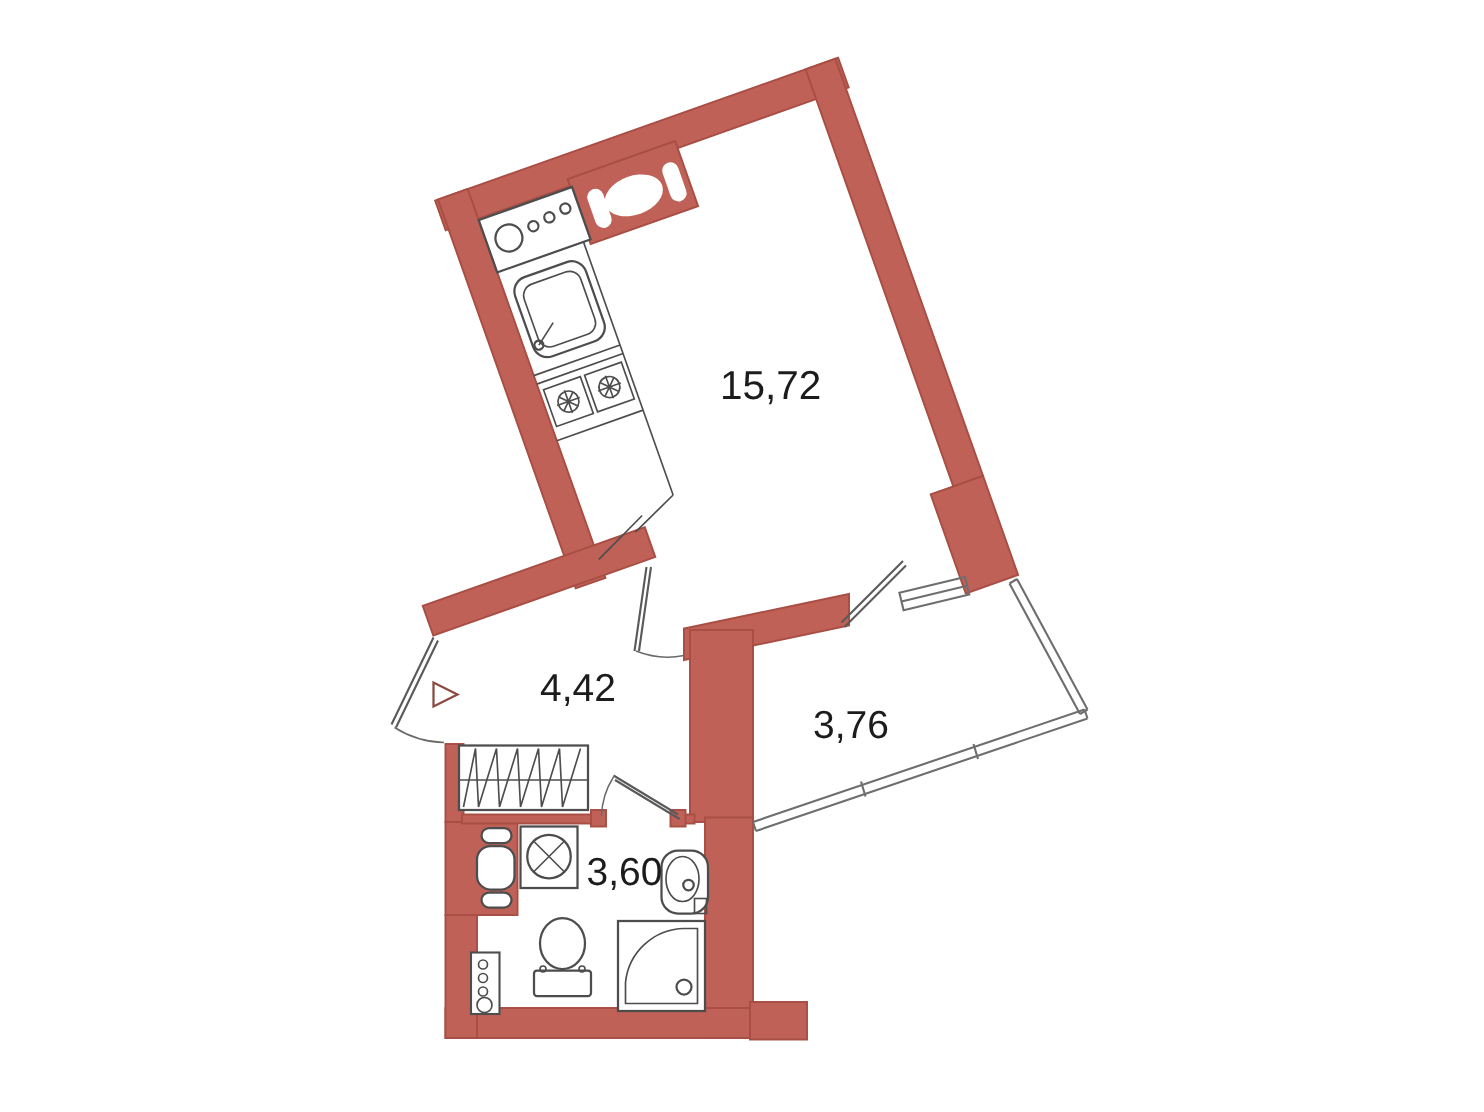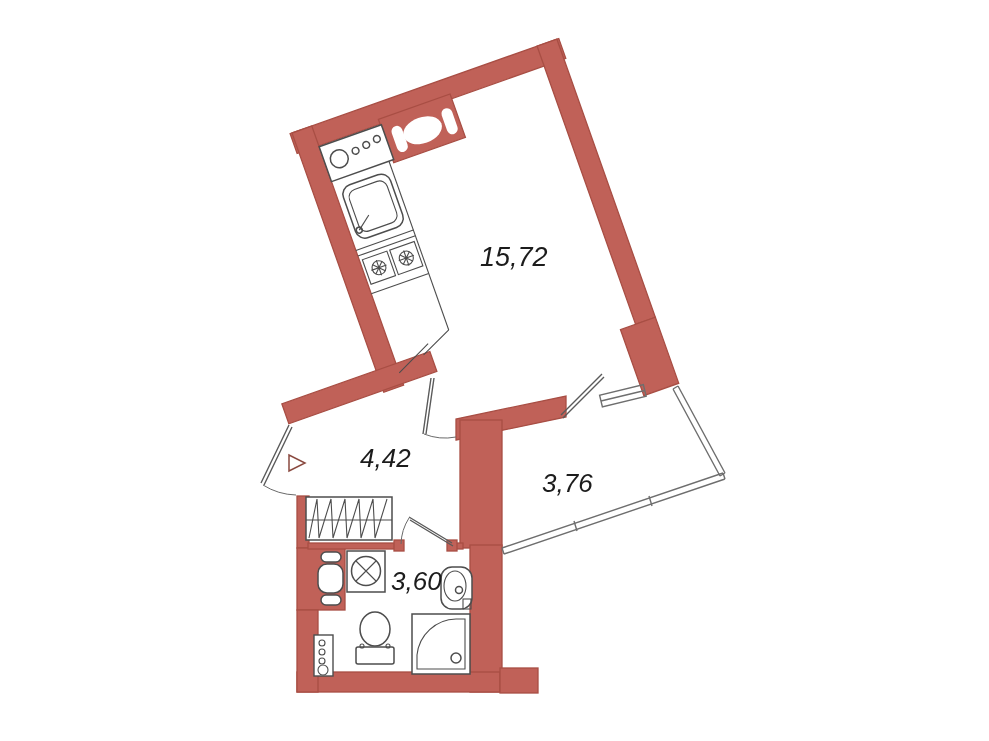--- a/index.html
+++ b/index.html
@@ -1,17 +1,17 @@
 <!DOCTYPE html>
 <html style="--wall-fill: #c06158; --wall-stroke: #a84e44; --line: #4d4d4d; --glass: #6e6e6e; --label: #1c1c1c; --bg: #ffffff;"><head>
 <meta charset="utf-8">
 <style>
   html,body{margin:0;padding:0;background:#ffffff;}
   .stage{position:relative;width:972px;height:741px;background:var(--bg,#fff);overflow:hidden;
-         font-family:"Liberation Sans",sans-serif;font-style:italic;}
+         font-family:"Liberation Sans",sans-serif;}
   svg{display:block}
   .wall{fill:var(--wall-fill,#c06158);stroke:var(--wall-stroke,#a84e44);stroke-width:1.3;}
   .cut{fill:#ffffff;stroke:none;}
   .cutl{fill:#ffffff;stroke:var(--line,#4d4d4d);stroke-width:1.4;}
   .fix{fill:#ffffff;stroke:var(--line,#4d4d4d);stroke-width:1.5;}
   .fixline{fill:none;stroke:var(--line,#4d4d4d);stroke-width:1.5;}
   .thin{fill:none;stroke:var(--line,#4d4d4d);stroke-width:1.1;}
   .door{fill:none;stroke:#5a5a5a;stroke-width:1.4;}
   .arc{fill:none;stroke:#6a6a6a;stroke-width:1;}
   .glass{fill:none;stroke:var(--glass,#6e6e6e);stroke-width:1.4;}

